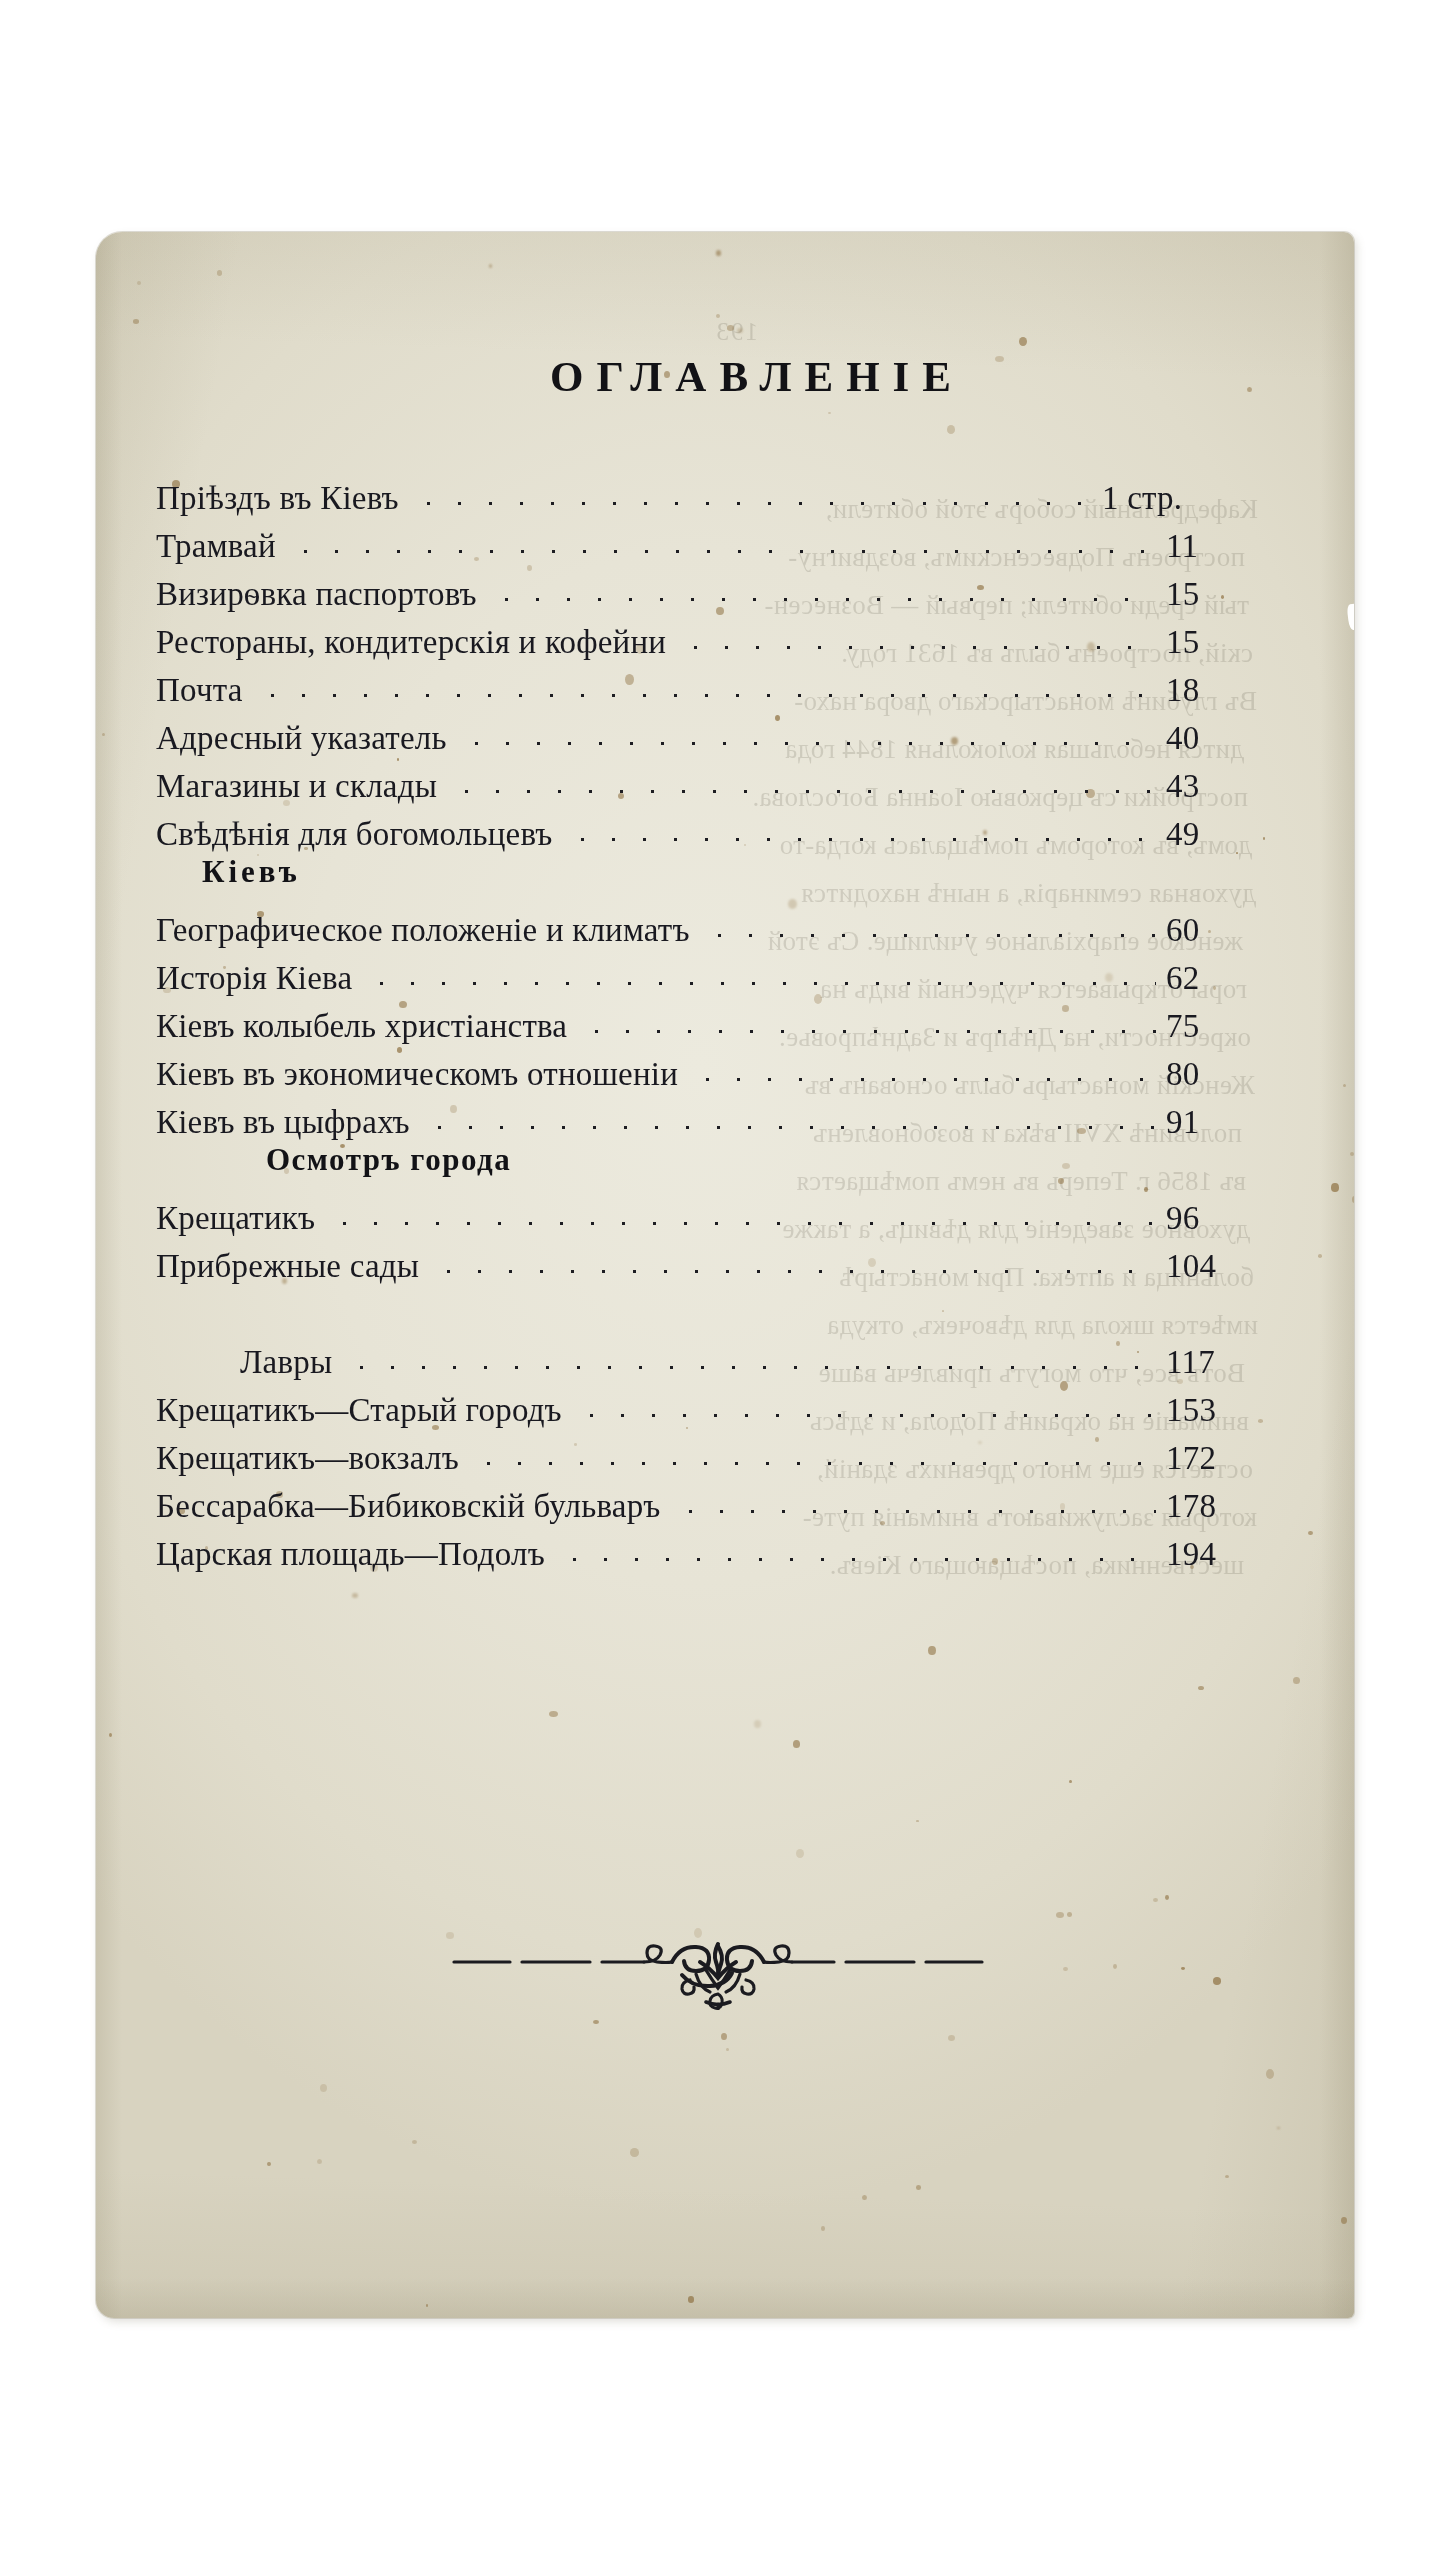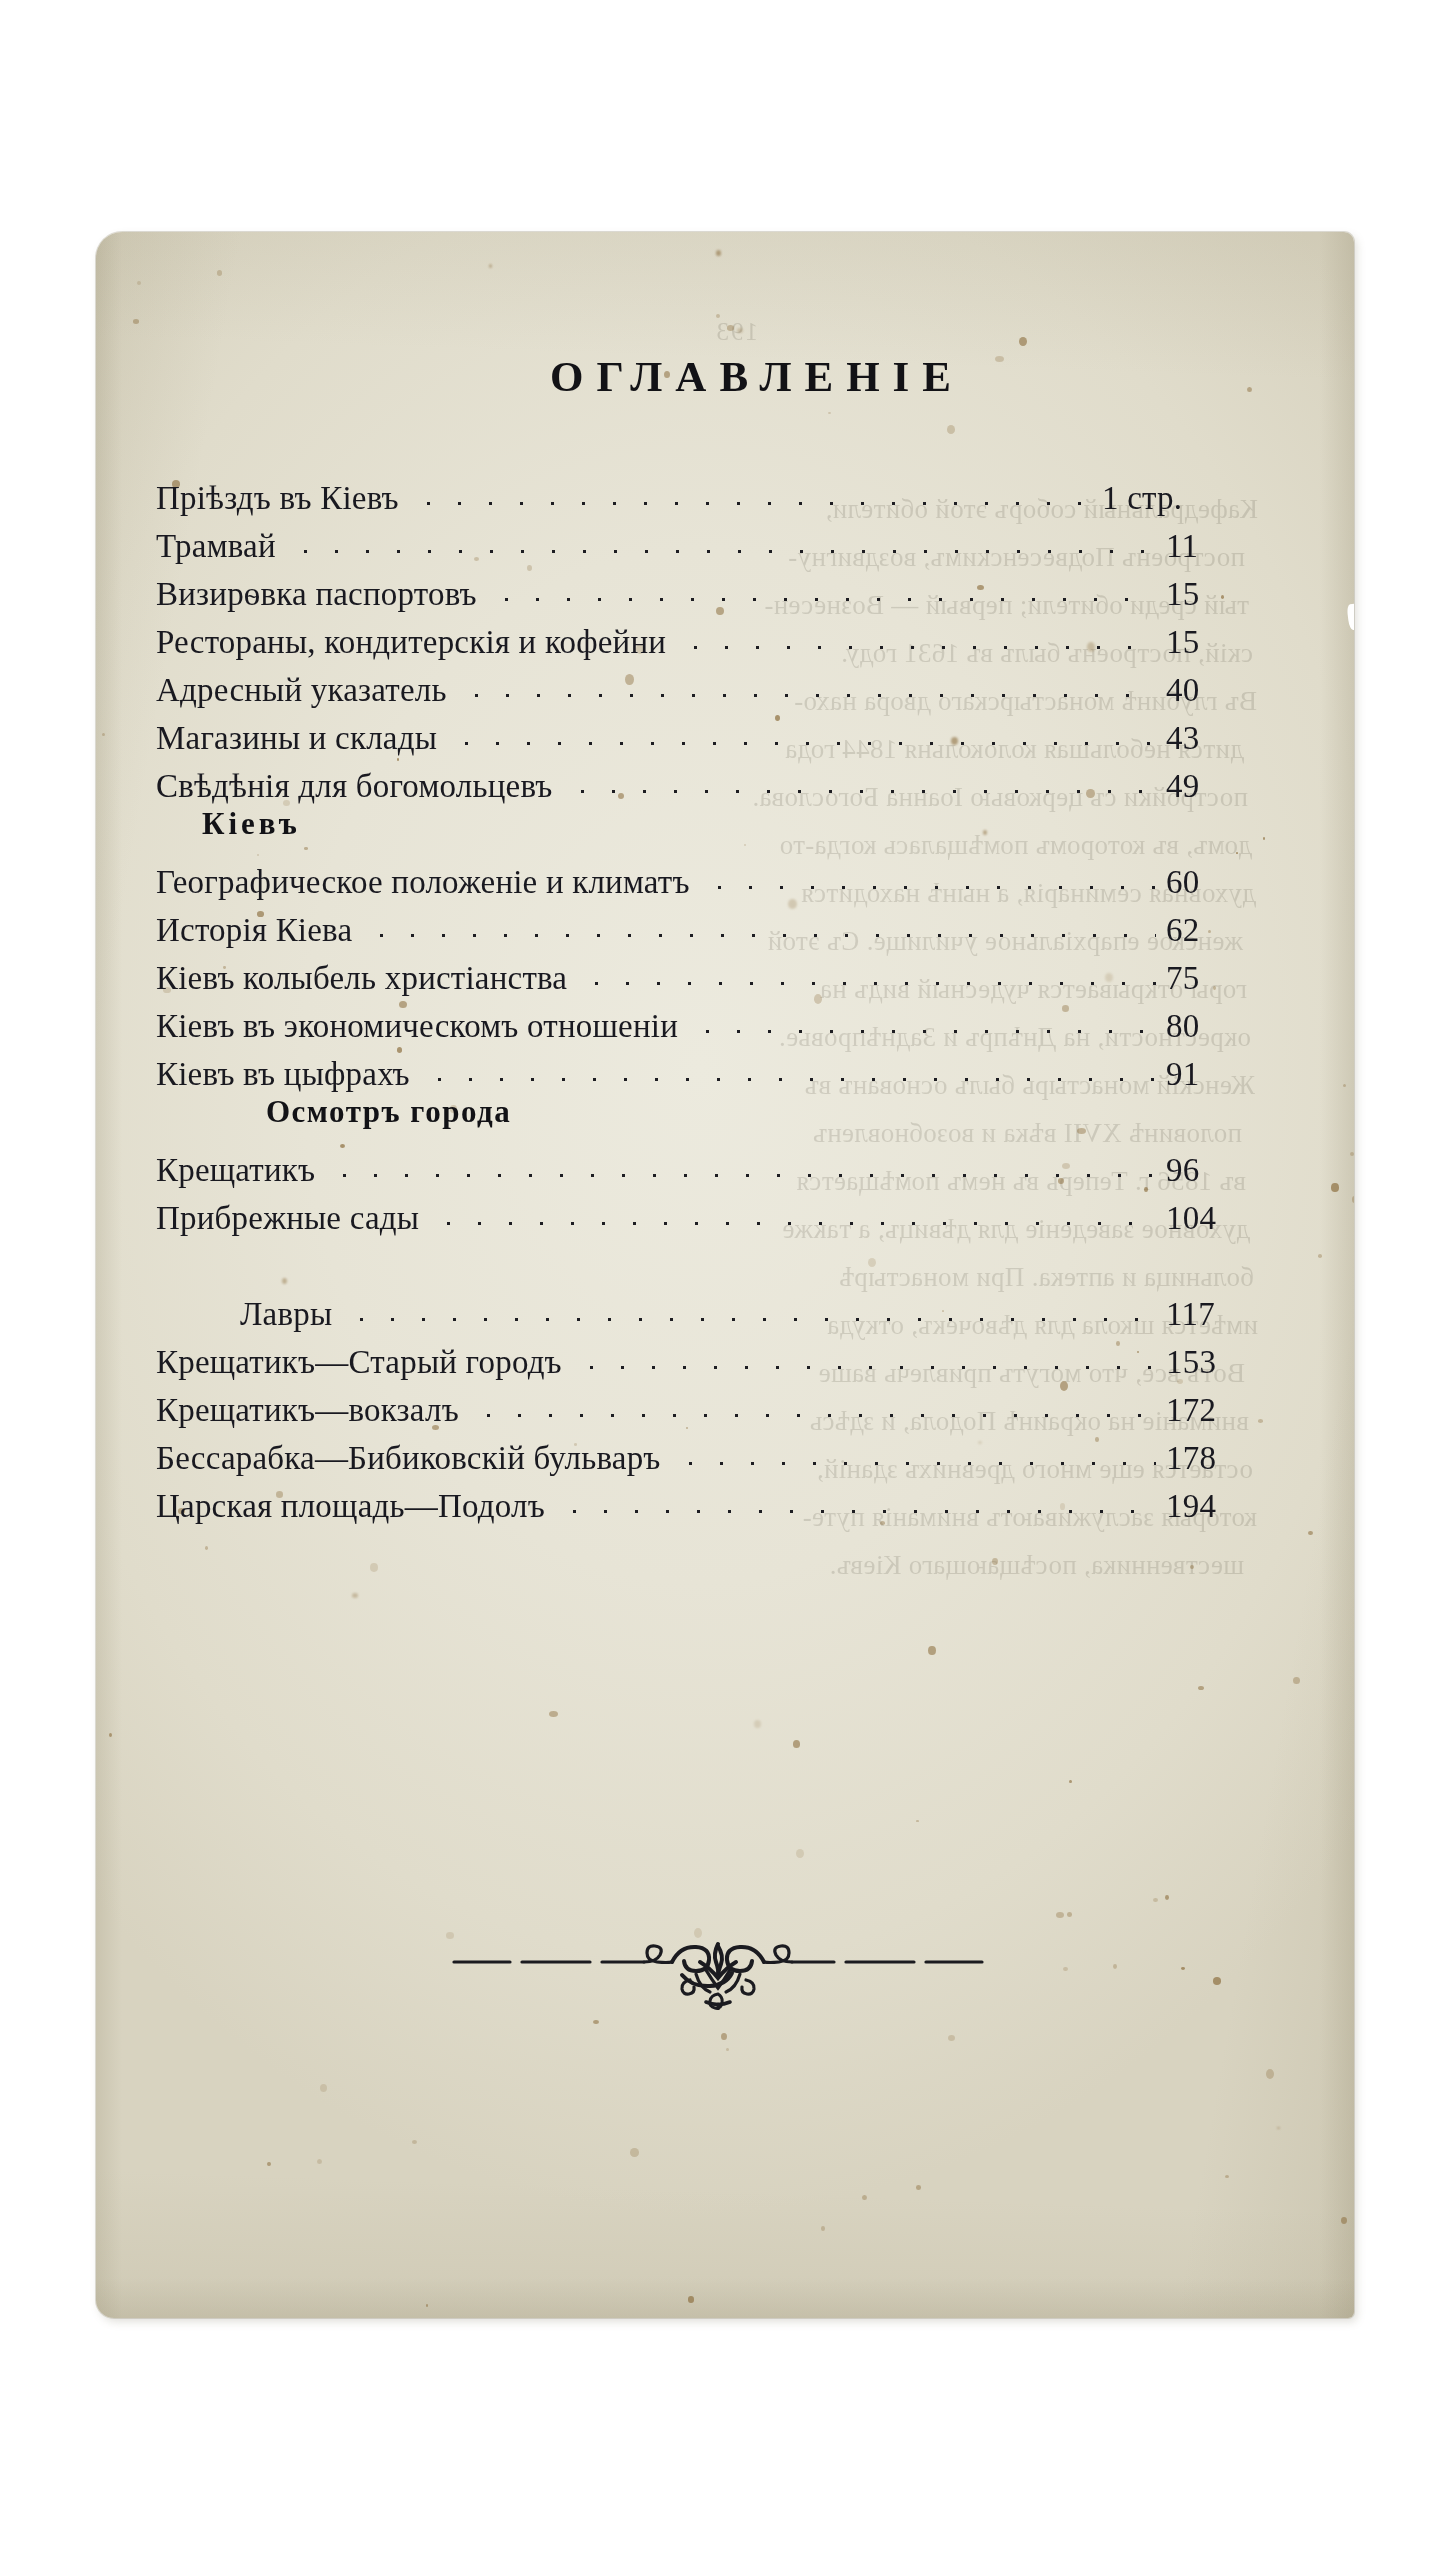--- a/index.html
+++ b/index.html
@@ -386,20 +386,25 @@
             <span class="label">Визирѳвка паспортовъ</span>
             <span class="leader"></span>
             <span class="page">15</span>
           </li>
           <li class="toc-row">
             <span class="label">Рестораны, кондитерскія и кофейни</span>
             <span class="leader"></span>
             <span class="page">15</span>
           </li>
           <li class="toc-row">
+            <span class="label">Почта</span>
+            <span class="leader"></span>
+            <span class="page">18</span>
+          </li>
+          <li class="toc-row">
             <span class="label">Адресный указатель</span>
             <span class="leader"></span>
             <span class="page">40</span>
           </li>
           <li class="toc-row">
             <span class="label">Магазины и склады</span>
             <span class="leader"></span>
             <span class="page">43</span>
           </li>
           <li class="toc-row">

